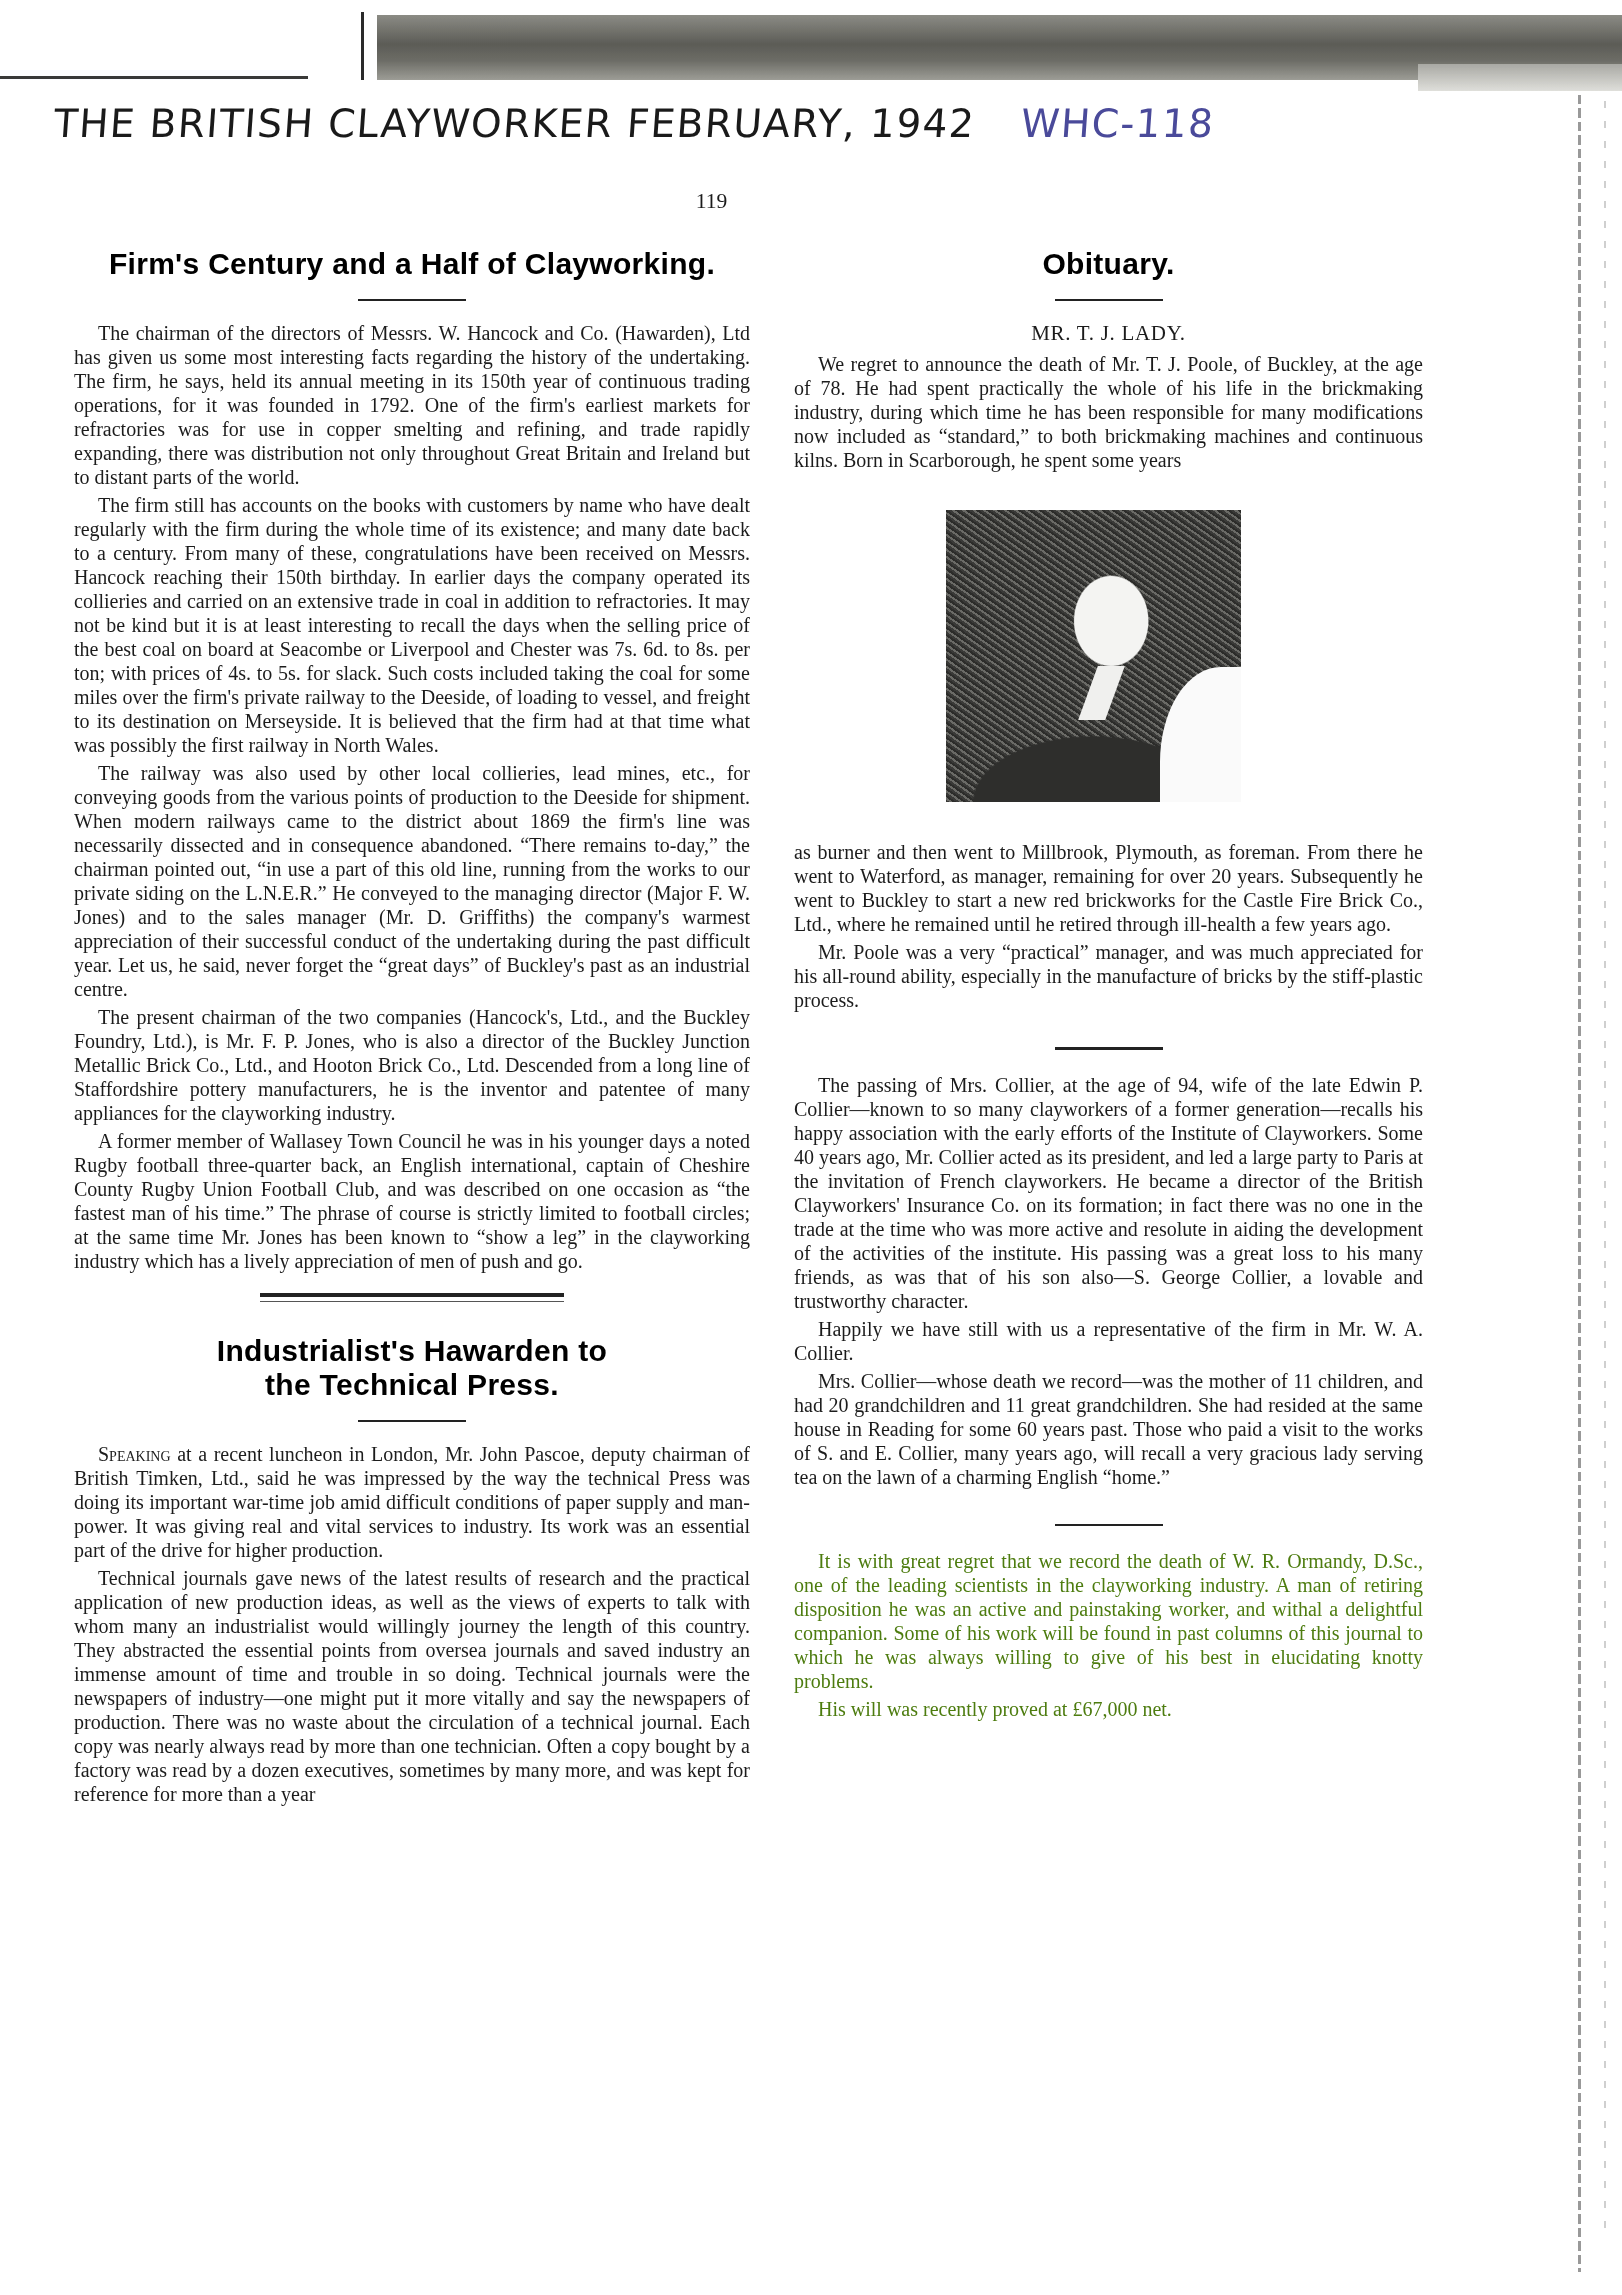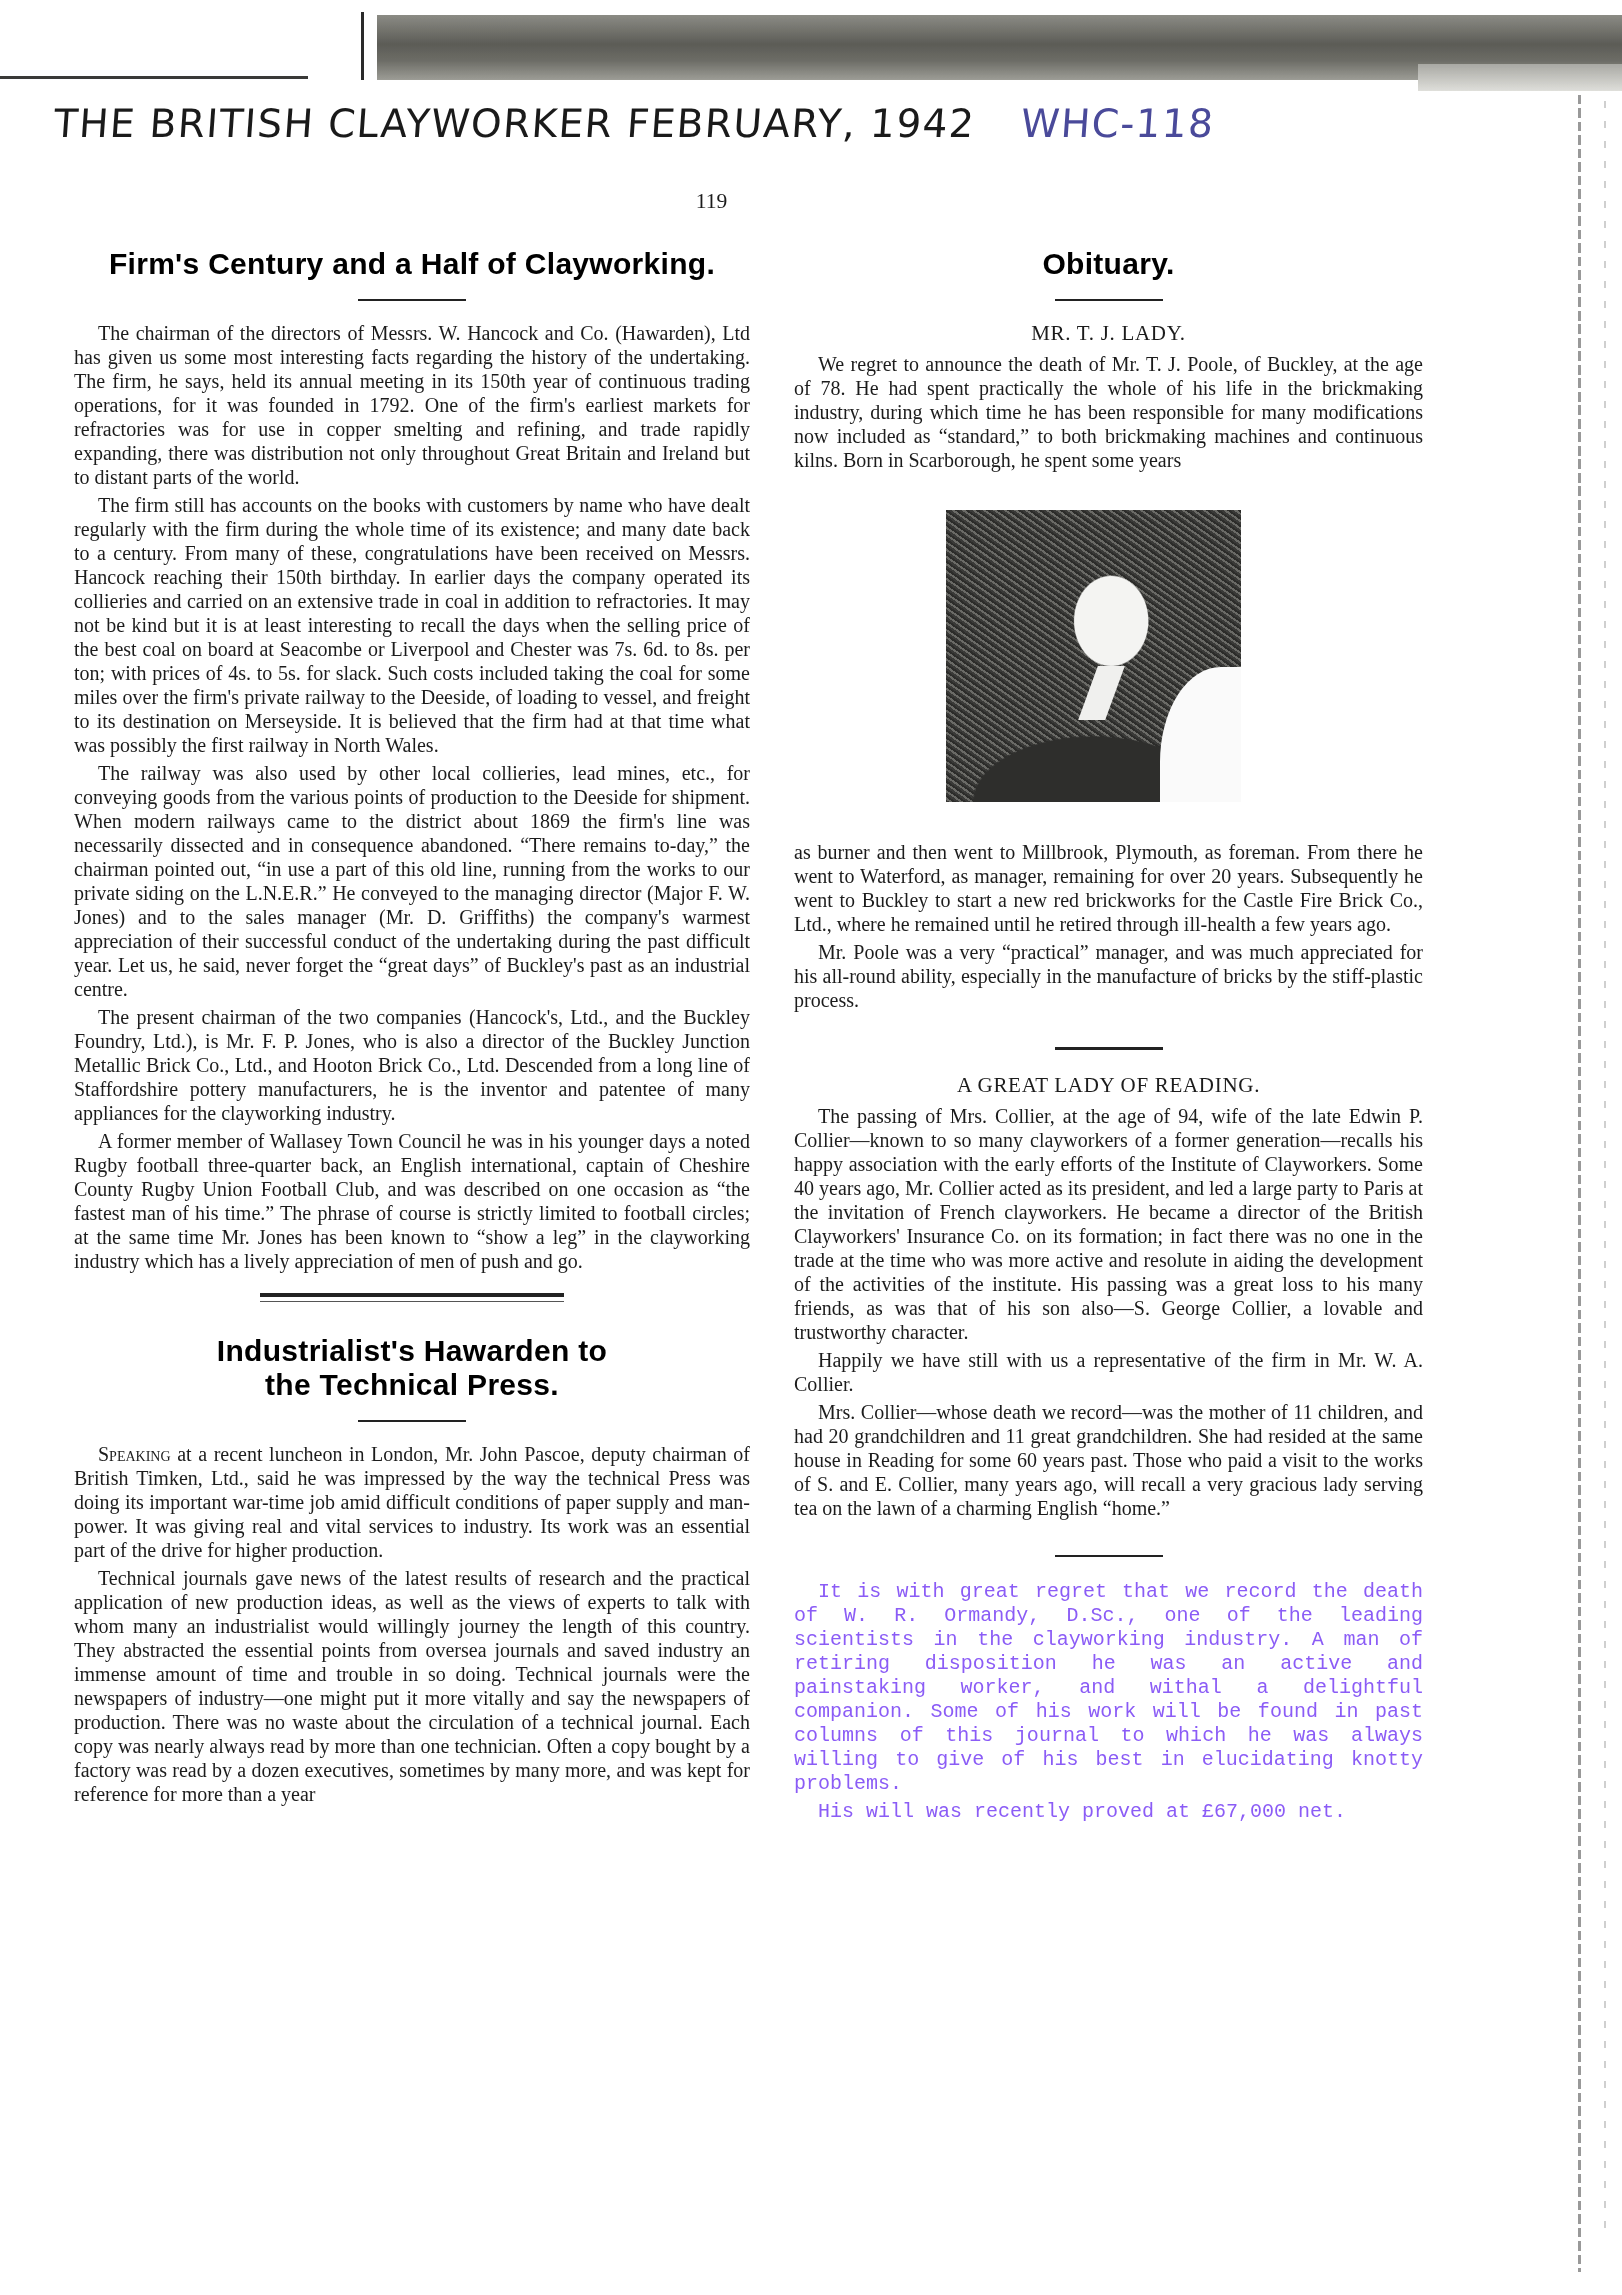--- a/index.html
+++ b/index.html
@@ -43,21 +43,21 @@
     }
     .rule-short { width: 108px; height: 2.7px; background: #222; margin: 17.6px auto 20px; }
     .rule-double { width: 304px; margin: 20px auto 32px; }
     .rule-double div { height: 3.4px; background: #222; }
     .rule-double div + div { height: 1.4px; margin-top: 4px; background: #555; }
 
     h2.subhead { margin: 0 0 6.8px; text-align: center; font-weight: normal; font-size: 21px; letter-spacing: 0.7px; }
 
     p { margin: 0 0 4px; text-indent: 24px; }
     .smallcaps { font-variant: small-caps; }
-    .faded { color: #8b5cf6; font-family: Liberation Mono, monospace; }
+    .faded { color: #4d7c0f; }
 
     .portrait {
       width: 295px; height: 292px; margin: 38px auto 38px 152px; position: relative; overflow: hidden;
       background:
         radial-gradient(ellipse 61px 74px at 56% 38%, #f4f4f2 0 60%, transparent 62%),
         radial-gradient(ellipse 149px 81px at 50% 100%, #2e2e2c 0 80%, transparent 82%),
         repeating-linear-gradient(35deg, #3a3a38 0 2px, #6a6a66 2px 4px, #2c2c2a 4px 6px);
     }
     .portrait::before {
       content: ""; position: absolute; right: 0; bottom: 0; width: 81px; height: 135px;
@@ -114,21 +114,20 @@
     <h2 class="subhead">MR. T. J. LADY.</h2>
     <p>We regret to announce the death of Mr. T. J. Poole, of Buckley, at the age of 78. He had spent practically the whole of his life in the brickmaking industry, during which time he has been responsible for many modifications now included as “standard,” to both brickmaking machines and continuous kilns. Born in Scarborough, he spent some years</p>
     <div class="portrait" aria-label="portrait of Mr. T. J. Poole"></div>
     <p style="text-indent:0">as burner and then went to Millbrook, Plymouth, as foreman. From there he went to Waterford, as manager, remaining for over 20 years. Subsequently he went to Buckley to start a new red brickworks for the Castle Fire Brick Co., Ltd., where he remained until he retired through ill-health a few years ago.</p>
     <p>Mr. Poole was a very “practical” manager, and was much appreciated for his all-round ability, especially in the manufacture of bricks by the stiff-plastic process.</p>
   </section>
 
   <div class="rule-short" style="margin:35px auto 23px;"></div>
 
   <section>
-    <h2 class="subhead">A GREAT LADY OF READING.</h2>
     <p>The passing of Mrs. Collier, at the age of 94, wife of the late Edwin P. Collier—known to so many clayworkers of a former generation—recalls his happy association with the early efforts of the Institute of Clayworkers. Some 40 years ago, Mr. Collier acted as its president, and led a large party to Paris at the invitation of French clayworkers. He became a director of the British Clayworkers' Insurance Co. on its formation; in fact there was no one in the trade at the time who was more active and resolute in aiding the development of the activities of the institute. His passing was a great loss to his many friends, as was that of his son also—S. George Collier, a lovable and trustworthy character.</p>
     <p>Happily we have still with us a representative of the firm in Mr. W. A. Collier.</p>
     <p>Mrs. Collier—whose death we record—was the mother of 11 children, and had 20 grandchildren and 11 great grandchildren. She had resided at the same house in Reading for some 60 years past. Those who paid a visit to the works of S. and E. Collier, many years ago, will recall a very gracious lady serving tea on the lawn of a charming English “home.”</p>
   </section>
 
   <div class="rule-short" style="margin:35px auto 23px;"></div>
 
   <section>
     <p class="faded">It is with great regret that we record the death of W. R. Ormandy, D.Sc., one of the leading scientists in the clayworking industry. A man of retiring disposition he was an active and painstaking worker, and withal a delightful companion. Some of his work will be found in past columns of this journal to which he was always willing to give of his best in elucidating knotty problems.</p>
     <p class="faded">His will was recently proved at £67,000 net.</p>

